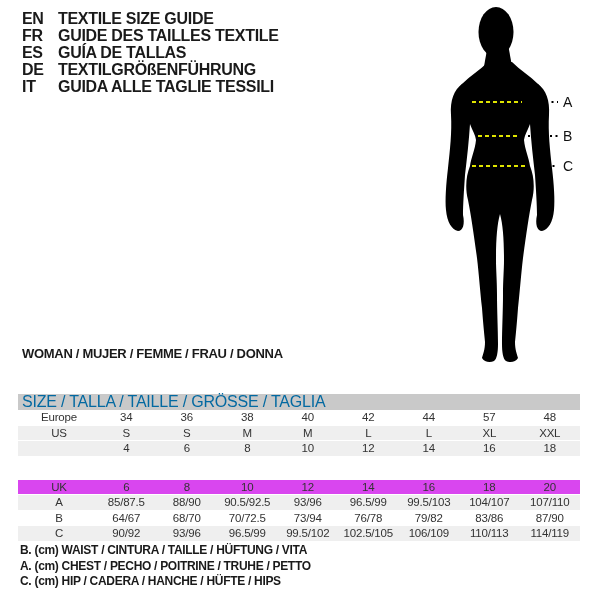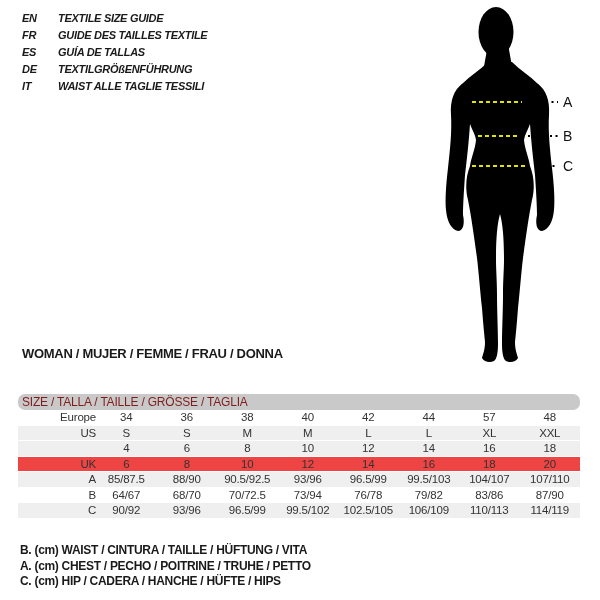--- a/index.html
+++ b/index.html
@@ -3,36 +3,36 @@
 <meta charset="utf-8">
 <style>
   html,body{margin:0;padding:0;background:#ffffff;}
   #canvas{
     position:relative;width:600px;height:600px;background:#ffffff;overflow:hidden;
     font-family:"Liberation Sans", sans-serif;color:#1a1a1a;
   }
   
   .lang-block{position:absolute;left:22px;top:10px;}
   .lang-row{display:flex;height:17px;line-height:17px;
-    font-weight:bold;font-size:11px;letter-spacing:-0.3px;font-style:italic;}
+    font-weight:bold;font-size:16px;letter-spacing:-0.3px;}
   .lang-code{width:36px;flex:0 0 36px;}
   
   .figure{position:absolute;left:400px;top:0;width:200px;height:370px;}
   .figure svg{display:block;width:200px;height:370px;}
   .marker-letter{font-family:"Liberation Sans",sans-serif;font-size:14px;fill:#111;}
   
   .section-title{position:absolute;left:22px;top:347px;
     font-weight:bold;font-size:13px;letter-spacing:-0.3px;line-height:14px;}
   
   .size-table{position:absolute;left:18px;top:394px;width:562px;font-size:11.5px;letter-spacing:-0.2px;}
   .t-header{height:16px;line-height:16px;padding-left:4px;
-    font-size:12px;color:#7f1d1d;border-radius:7px;}
+    font-size:16px;color:#0369a1;}
   .t-row{display:grid;grid-template-columns:78px repeat(8,1fr);
     height:15.5px;line-height:15.5px;border-bottom:1px solid #ffffff;box-sizing:border-box;color:#333;}
-  .t-label{text-align:right;padding-left:4px;}
+  .t-label{text-align:center;padding-left:4px;}
   .t-cell{text-align:center;}
   
   .legend{position:absolute;left:20px;top:543px;}
   .legend-row{height:15.5px;line-height:15.5px;font-weight:bold;font-size:12px;letter-spacing:-0.3px;}
 </style>
 </head>
 <body>
 
 <div id="canvas">
 
@@ -48,21 +48,21 @@
     <div class="lang-row">
       <span class="lang-code">ES</span>
       <span class="lang-label">GUÍA DE TALLAS</span>
     </div>
     <div class="lang-row">
       <span class="lang-code">DE</span>
       <span class="lang-label">TEXTILGRÖßENFÜHRUNG</span>
     </div>
     <div class="lang-row">
       <span class="lang-code">IT</span>
-      <span class="lang-label">WAIST ALLE TAGLIE TESSILI</span>
+      <span class="lang-label">GUIDA ALLE TAGLIE TESSILI</span>
     </div>
   </div>
 
   <div class="figure">
     <svg viewBox="0 0 200 370">
 
       <ellipse cx="96" cy="32" rx="17.5" ry="25" fill="#000"></ellipse>
 
       <path d="M88 44 L108 44 L113 72 L83 72 Z" fill="#000"></path>
 
@@ -172,21 +172,21 @@
       <span class="t-cell">4</span>
       <span class="t-cell">6</span>
       <span class="t-cell">8</span>
       <span class="t-cell">10</span>
       <span class="t-cell">12</span>
       <span class="t-cell">14</span>
       <span class="t-cell">16</span>
       <span class="t-cell">18</span>
     </div>
 
-    <div class="t-row" style="background:#ef4444;">
+    <div class="t-row" style="background:#d946ef;margin-top:23px;">
       <span class="t-label">UK</span>
       <span class="t-cell">6</span>
       <span class="t-cell">8</span>
       <span class="t-cell">10</span>
       <span class="t-cell">12</span>
       <span class="t-cell">14</span>
       <span class="t-cell">16</span>
       <span class="t-cell">18</span>
       <span class="t-cell">20</span>
     </div>

